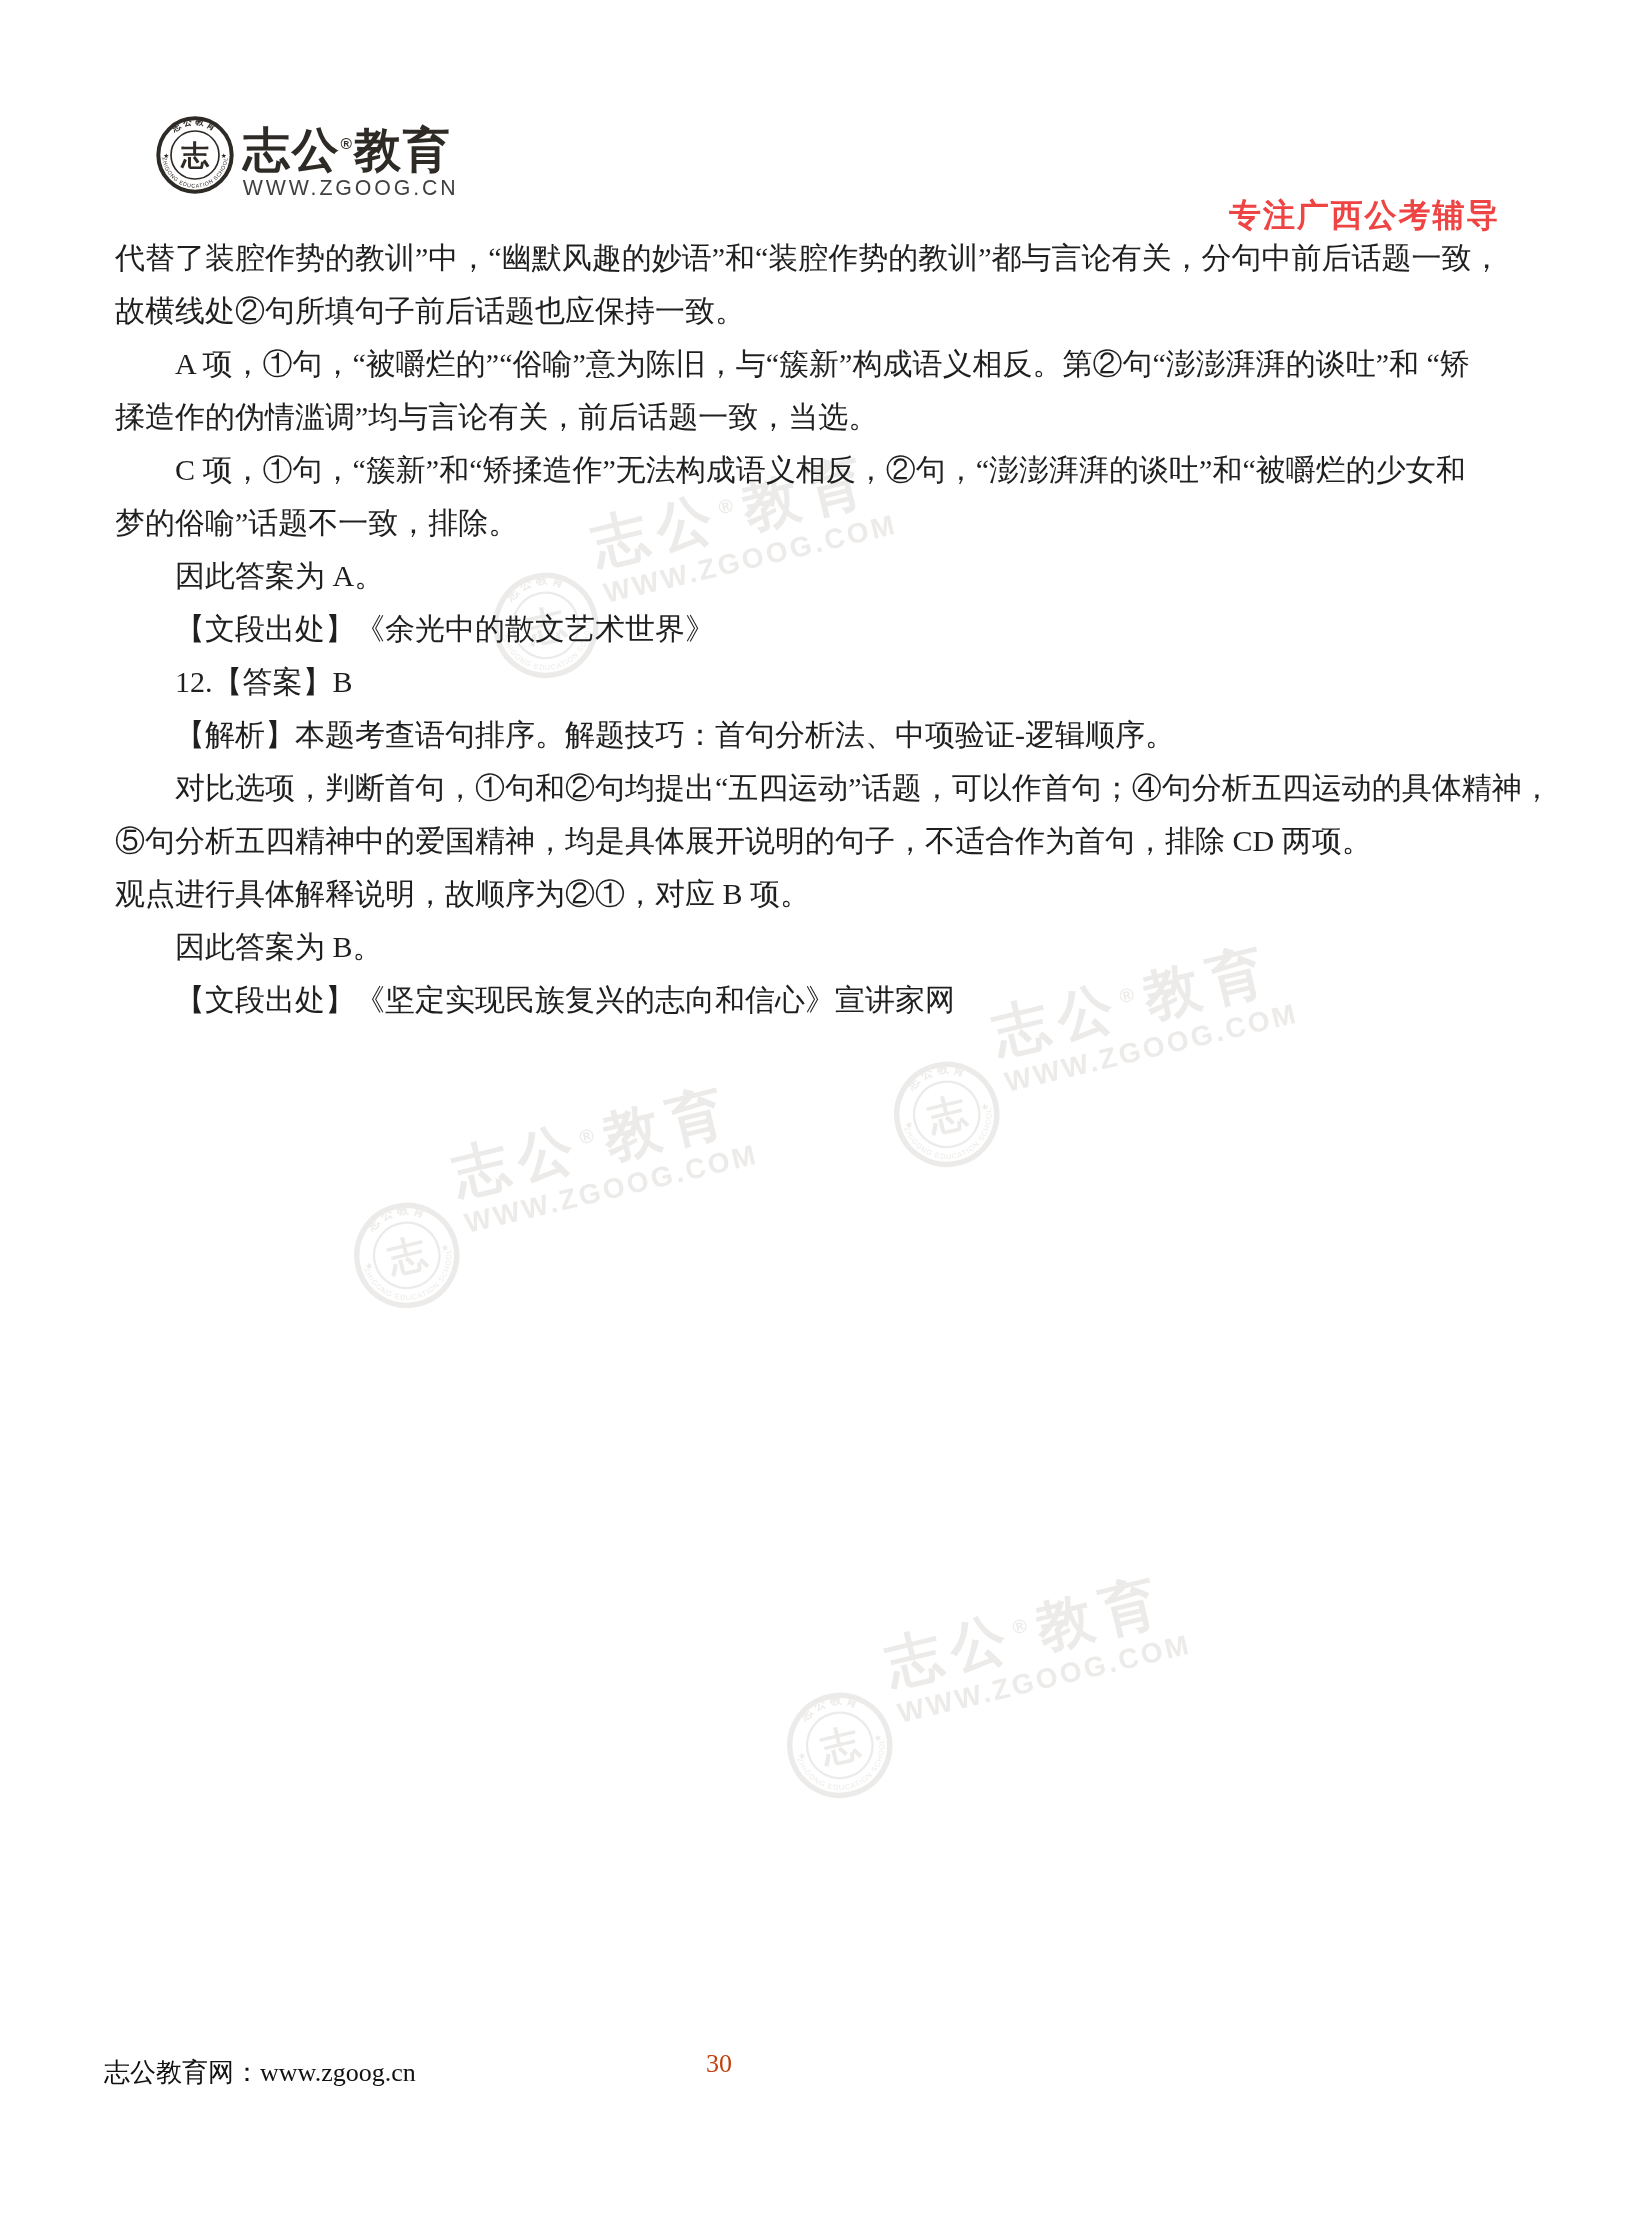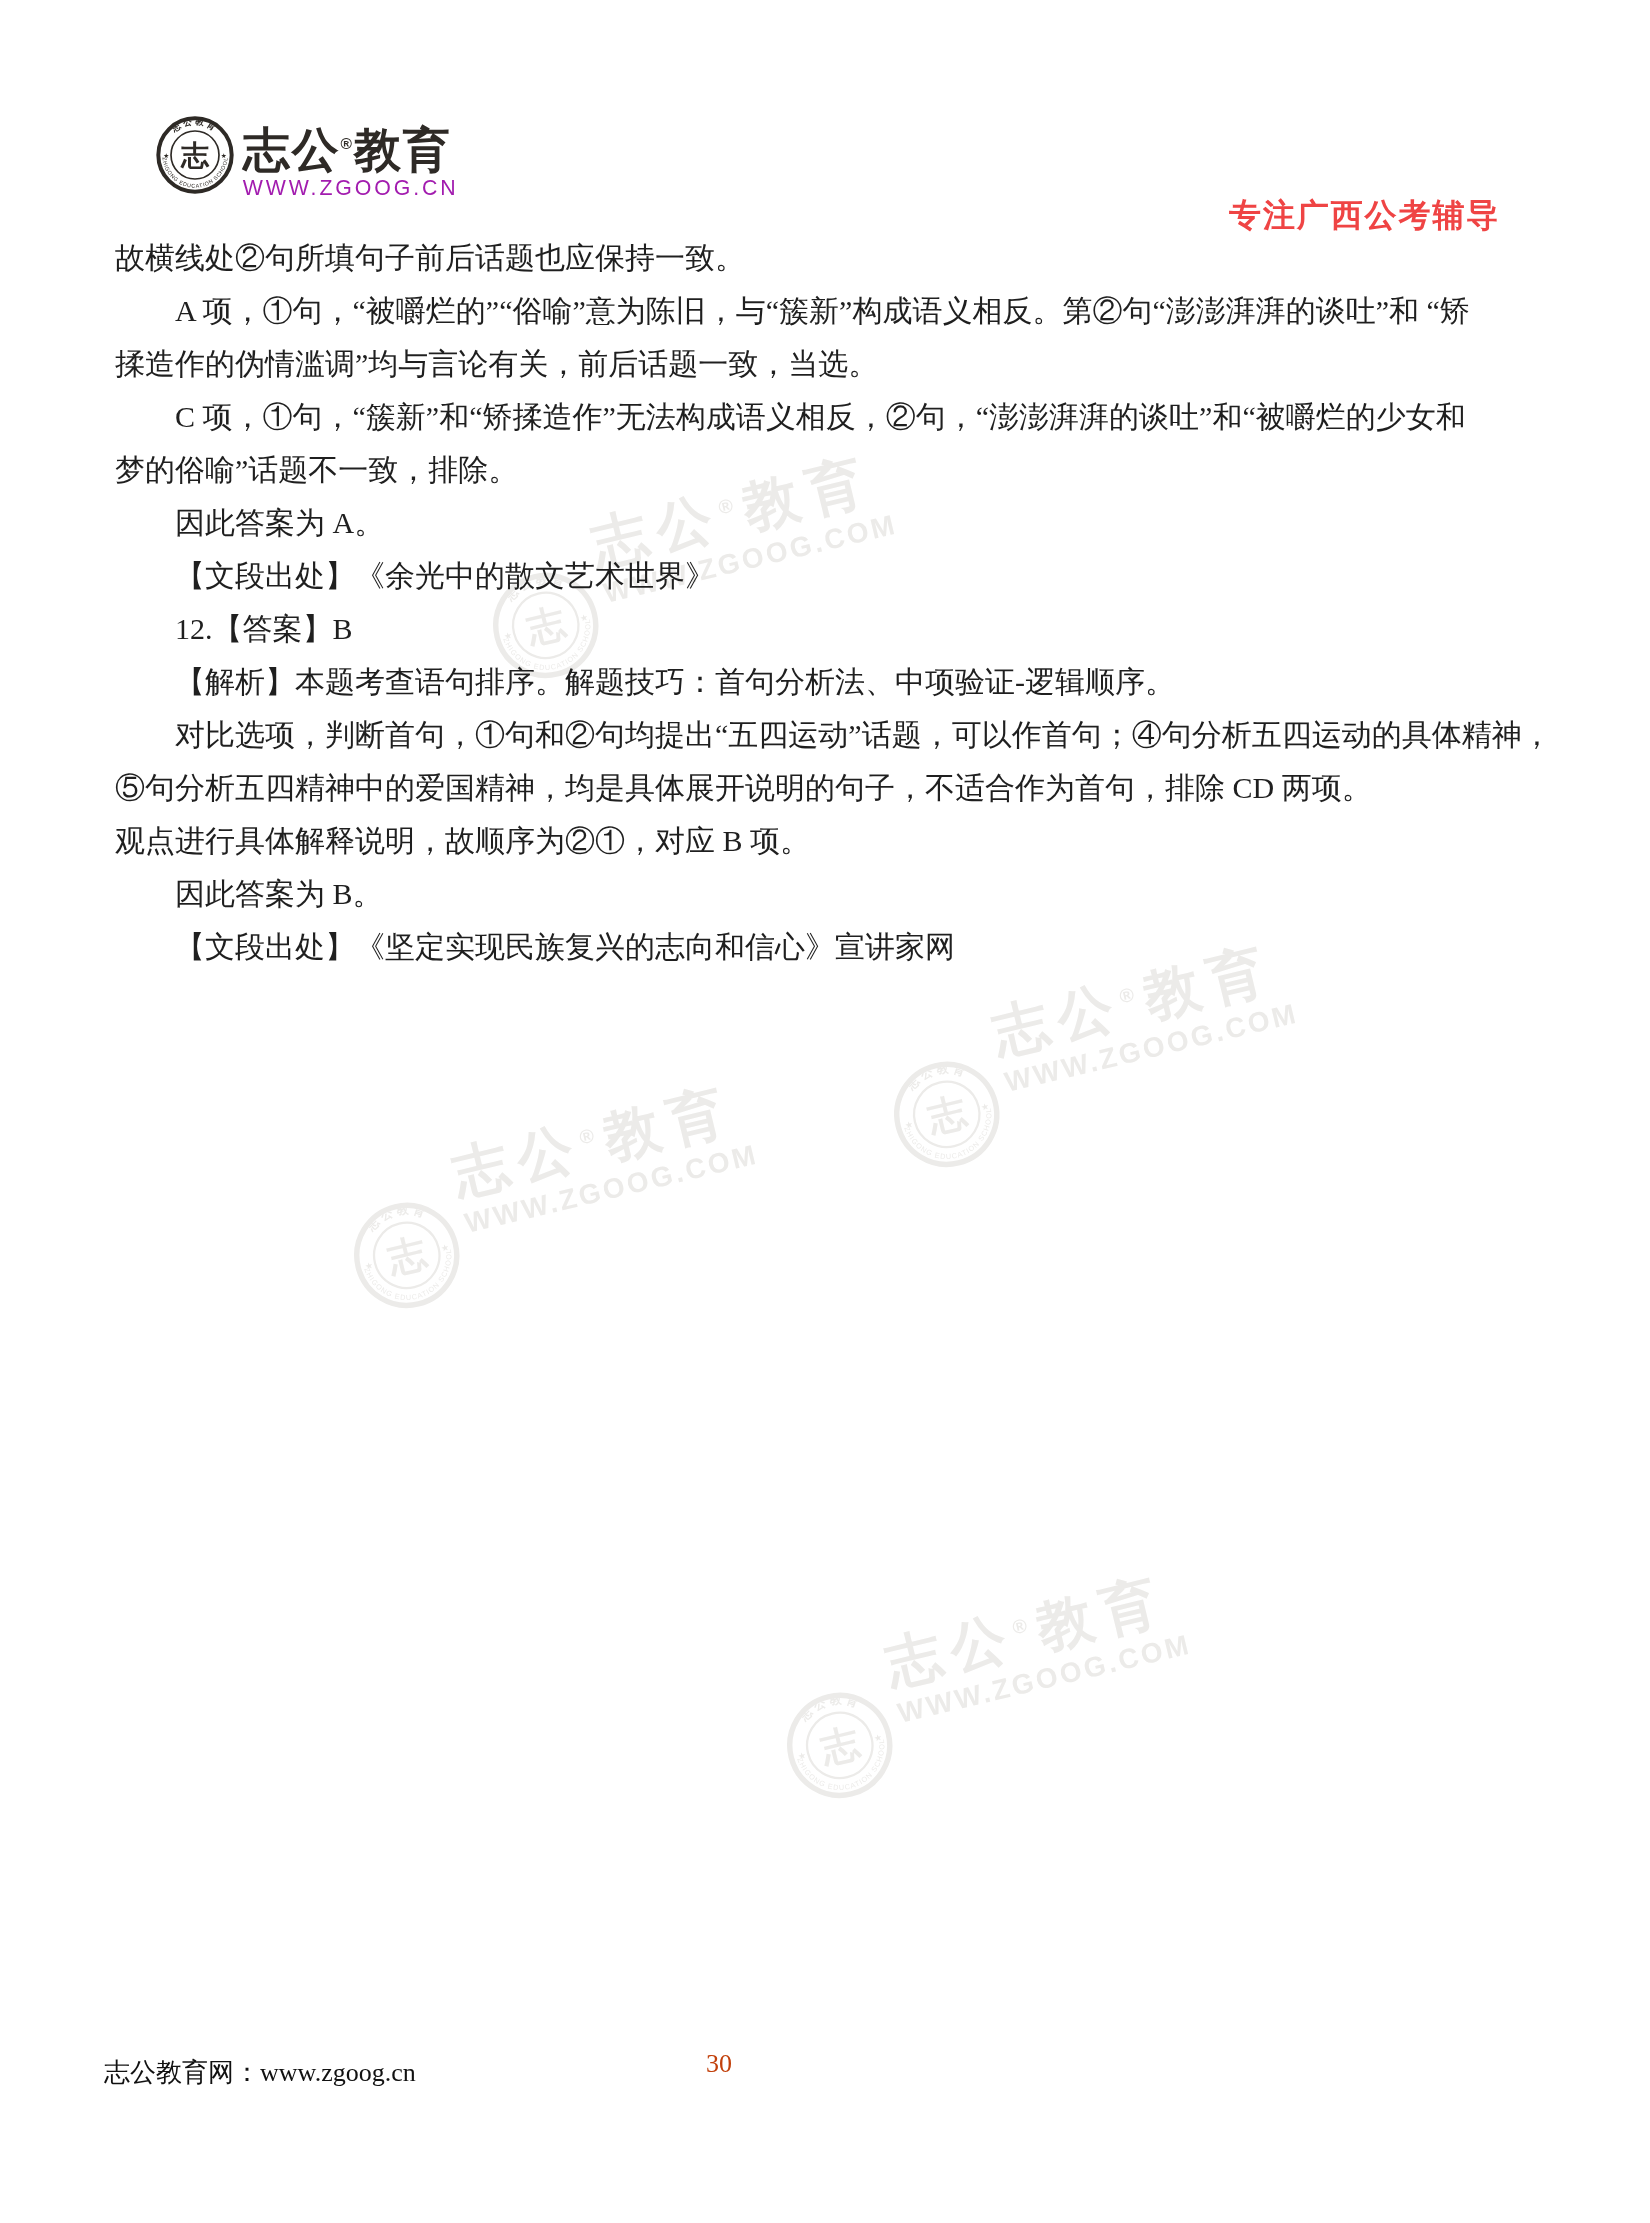--- a/index.html
+++ b/index.html
@@ -18,21 +18,21 @@
   .logo .seal-img{width:80px;height:80px;color:#2e2a26;}
   .logo-text{margin-left:7.8px;margin-top:3.9px;}
   .brand{
     font-family:"Liberation Sans", sans-serif;
     font-weight:bold;font-size:47px;line-height:49px;
     color:#2e2a26;letter-spacing:1.9px;white-space:nowrap;
   }
   .brand sup{font-size:15.5px;vertical-align:super;}
   .brand-url{
     font-family:"Liberation Sans", sans-serif;
-    font-size:21.3px;letter-spacing:2.9px;color:#a21caf;margin-top:2.9px;white-space:nowrap;
+    font-size:21.3px;letter-spacing:2.9px;color:#404040;margin-top:2.9px;white-space:nowrap;
   }
   .tagline{
     position:absolute;left:1229px;top:162px;z-index:2;
     font-size:32px;font-weight:bold;letter-spacing:1.9px;white-space:nowrap;color:#ef4444;margin-top:32px;
   }
   
   .wm{
     position:absolute;width:427px;height:175px;
     transform:rotate(-13.5deg);
     display:flex;align-items:flex-start;
@@ -127,20 +127,21 @@
     <svg class="seal-img" viewBox="0 0 120 120">
         <use href="#seal"></use>
       </svg>
     <div class="wm-body">
       <div class="wm-brand"><span>志公</span><sup>®</sup><span>教育</span></div>
       <div class="wm-url">WWW.ZGOOG.COM</div>
     </div>
   </div>
 
   <div class="doc-body">
+    <div class="line">代替了装腔作势的教训”中，“幽默风趣的妙语”和“装腔作势的教训”都与言论有关，分句中前后话题一致，</div>
     <div class="line">故横线处②句所填句子前后话题也应保持一致。</div>
     <div class="line indent">A 项，①句，“被嚼烂的”“俗喻”意为陈旧，与“簇新”构成语义相反。第②句“澎澎湃湃的谈吐”和 “矫</div>
     <div class="line">揉造作的伪情滥调”均与言论有关，前后话题一致，当选。</div>
     <div class="line indent">C 项，①句，“簇新”和“矫揉造作”无法构成语义相反，②句，“澎澎湃湃的谈吐”和“被嚼烂的少女和</div>
     <div class="line">梦的俗喻”话题不一致，排除。</div>
     <div class="line indent">因此答案为 A。</div>
     <div class="line indent">【文段出处】《余光中的散文艺术世界》</div>
     <div class="line indent">12.【答案】B</div>
     <div class="line indent">【解析】本题考查语句排序。解题技巧：首句分析法、中项验证-逻辑顺序。</div>
     <div class="line indent">对比选项，判断首句，①句和②句均提出“五四运动”话题，可以作首句；④句分析五四运动的具体精神，</div>

